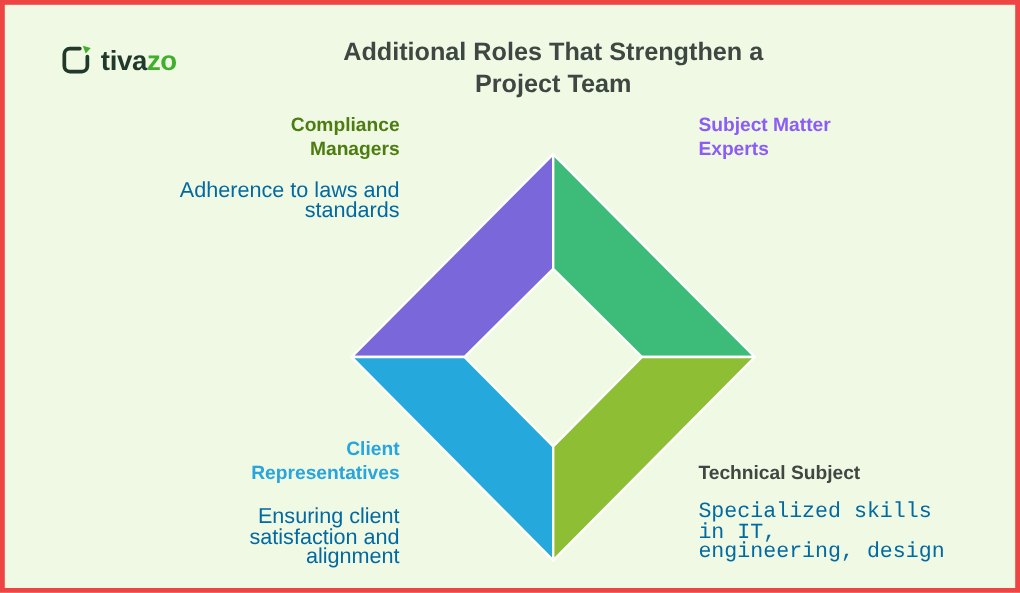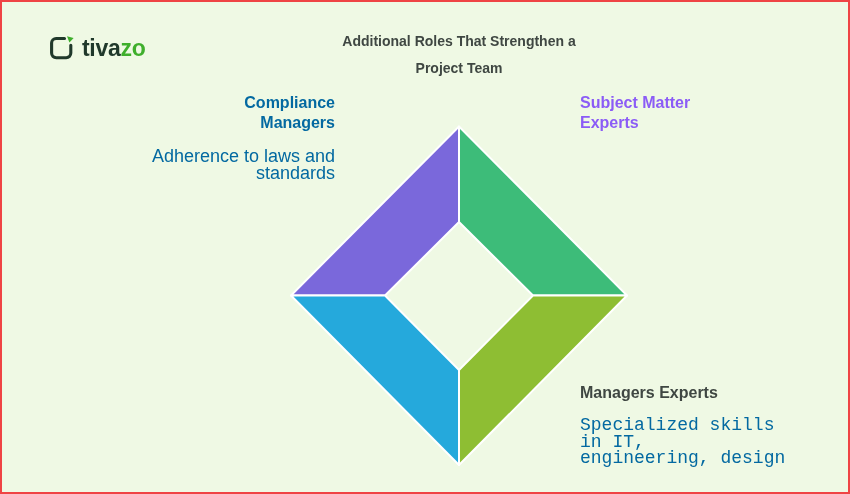--- a/index.html
+++ b/index.html
@@ -3,21 +3,21 @@
 <meta charset="utf-8">
 <style>
   html, body { margin: 0; padding: 0; }
   body { font-family: "Liberation Sans", sans-serif; }
 
   .canvas {
     position: relative;
     width: 850px;
     height: 494px;
     background: #EFF9E4;
-    border: 2px solid #ef4444;
+    border: 4px solid #ef4444;
     box-sizing: border-box;
     overflow: hidden;
   }
 
   
   .logo {
     position: absolute;
     top: 33px;
     left: 46px;
     display: flex;
@@ -33,21 +33,21 @@
   }
 
   
   .page-title {
     position: absolute;
     top: 26px;
     left: 457px;
     transform: translateX(-50%);
     width: max-content;
     text-align: center;
-    font-size: 14px;
+    font-size: 21px;
     line-height: 27px;
     font-weight: bold;
     white-space: pre-line;
   }
 
   
   .diamond-svg {
     position: absolute;
     top: 0; left: 0;
     width: 850px;
@@ -101,31 +101,38 @@
 Project Team</h1>
 
   <svg class="diamond-svg" viewBox="0 0 850 494">
     <polygon points="289,293.5 457,124.5 457,220 383,293.5" fill="#7A68DB"></polygon>
     <polygon points="457,124.5 625,293.5 531,293.5 457,220" fill="#3DBC79"></polygon>
     <polygon points="289,293.5 383,293.5 457,368 457,463" fill="#25A9DC"></polygon>
     <polygon points="625,293.5 531,293.5 457,368 457,463" fill="#8EBE33"></polygon>
   </svg>
 
   <div class="role role-top-left">
-    <div class="role-label" style="color: #0369a1;">Compliance
+    <div class="role-label" style="color: #4d7c0f;">Compliance
 Managers</div>
     <div class="role-desc">Adherence to laws and
 standards</div>
   </div>
 
   <div class="role role-top-right">
     <div class="role-label" style="color: #8b5cf6;">Subject Matter
 Experts</div>
   </div>
 
+  <div class="role role-bottom-left">
+    <div class="role-label" style="color: rgb(41, 165, 220);">Client
+Representatives</div>
+    <div class="role-desc">Ensuring client
+satisfaction and
+alignment</div>
+  </div>
 
   <div class="role role-bottom-right">
-    <div class="role-label" style="color: rgb(63, 71, 66);">Managers Experts</div>
+    <div class="role-label" style="color: rgb(63, 71, 66);">Technical Subject</div>
     <div class="role-desc">Specialized skills in IT,
 engineering, design</div>
   </div>
 
 </div>
 
 </body></html>

